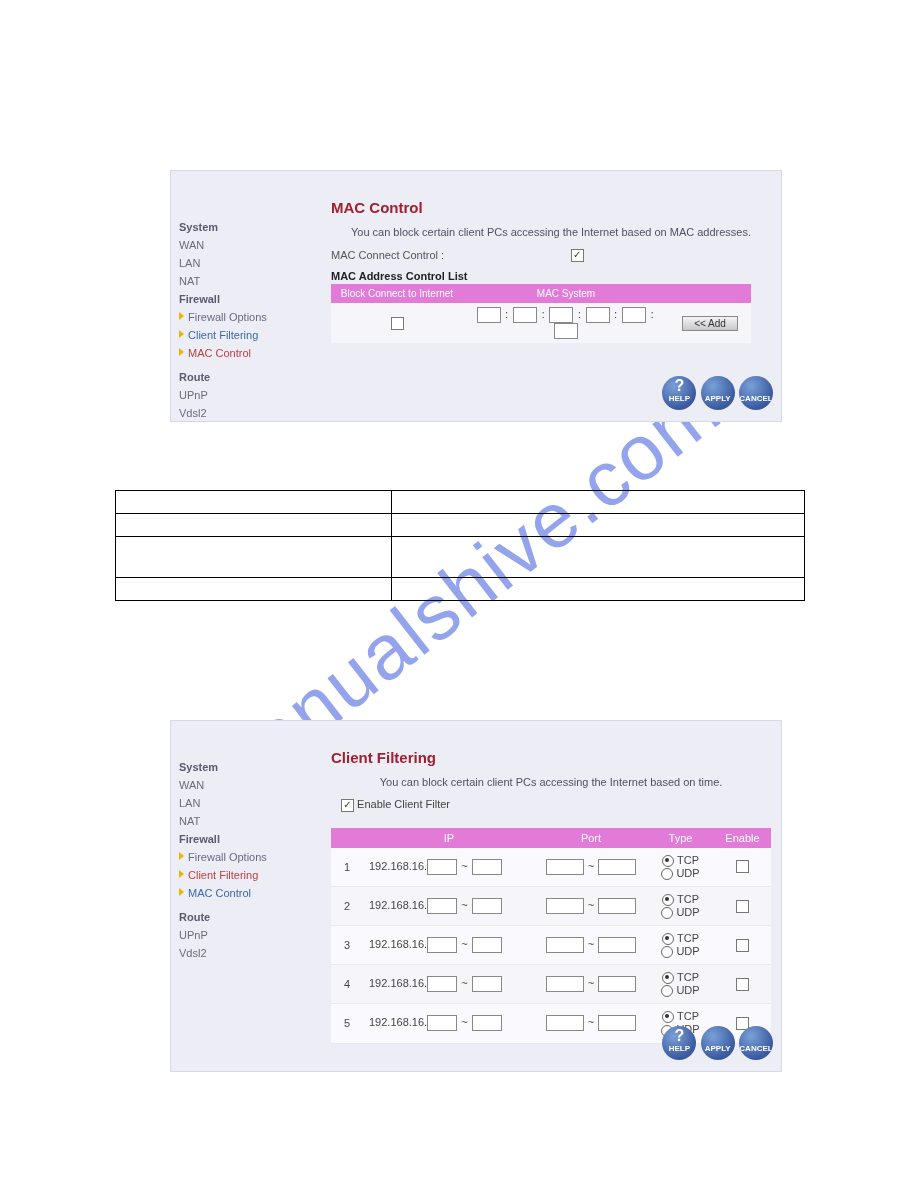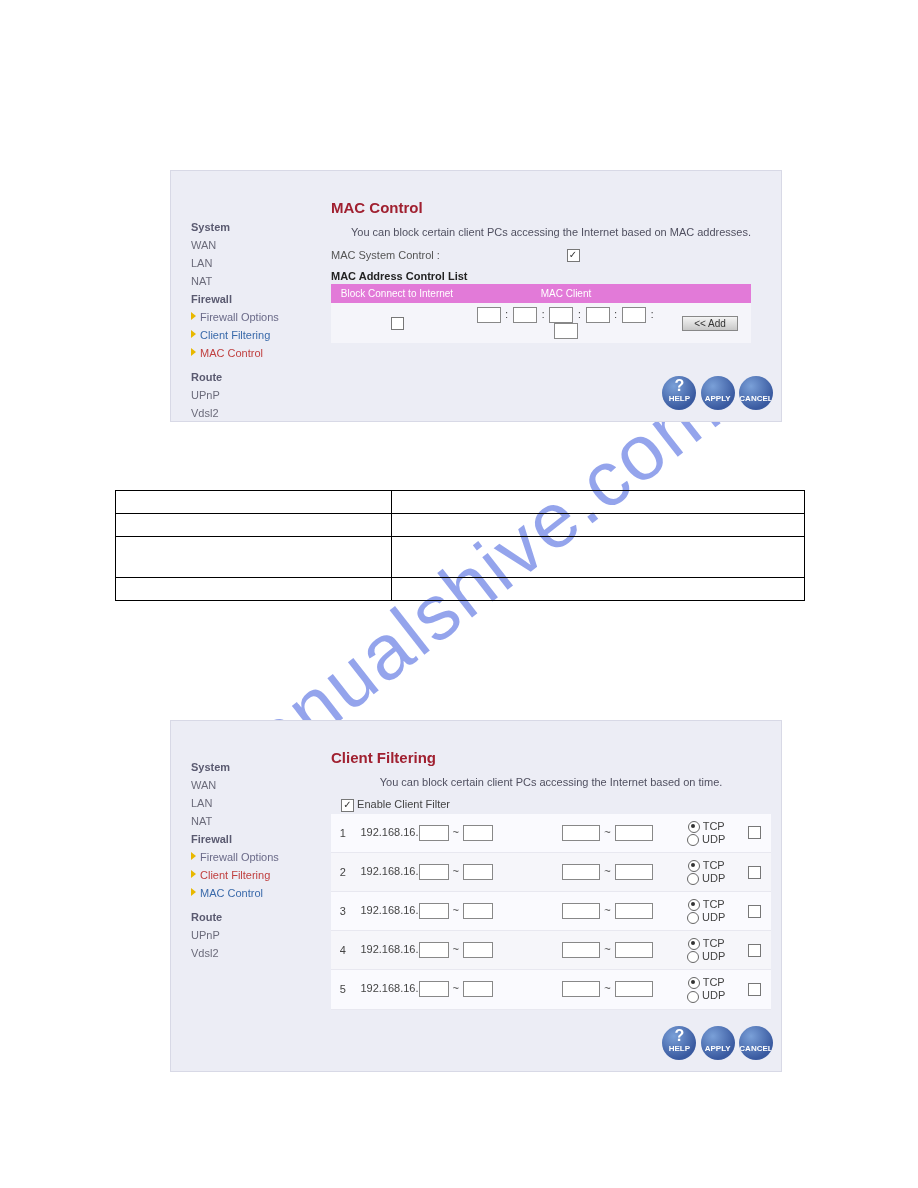--- a/index.html
+++ b/index.html
@@ -21,21 +21,21 @@
   .router-shot {
     position: absolute;
     background: #ecedf5;
     border: 1px solid #d8d9e6;
   }
   .shot-a { left: 170px; top: 170px; width: 610px; height: 250px; }
   .shot-b { left: 170px; top: 720px; width: 610px; height: 350px; }
 
   .nav {
     position: absolute;
-    left: 20px;
+    left: 8px;
     top: 48px;
     width: 130px;
     font-size: 11px;
     line-height: 16px;
     color: #6b6b7a;
   }
   .nav .item { margin-bottom: 2px; }
   .nav .bold { font-weight: bold; color: #5a5a70; }
   .nav .tree { color: #6a6a88; }
   .nav .tree.active { color: #c04040; }
@@ -123,21 +123,21 @@
 
   
   .mid-table {
     position: absolute;
     left: 115px; top: 490px;
     width: 690px;
     border-collapse: collapse;
   }
   .mid-table td { border: 1px solid #000; height: 20px; }
   .mid-table tr.tall td { height: 38px; }
-  .cf-enable { font-size: 11px; color: #444; margin: 6px 0 2px 10px; }
+  .cf-enable { font-size: 11px; color: #444; margin: 6px 0 16px 10px; }
   table.cf-table {
     width: 440px;
     border-collapse: collapse;
     font-size: 11px;
     color: #444;
   }
   table.cf-table th {
     background: #e27ad8;
     color: #fff;
     font-weight: normal;
@@ -230,30 +230,30 @@
       <div style="height:6px"></div>
       <div class="item bold">Route</div>
       <div class="item">UPnP</div>
       <div class="item">Vdsl2</div>
     </div>
 
     <div class="content">
       <h2 class="section-title">MAC Control</h2>
       <div class="desc">You can block certain client PCs accessing the Internet based on MAC addresses.</div>
       <div style="margin-bottom:8px;">
-        <span class="row-label">MAC System Control :</span>
+        <span class="row-label">MAC Connect Control :</span>
         <span style="display:inline-block;width:120px;"></span>
         <span class="cb checked"></span>
       </div>
       <div class="mac-subhead">MAC Address Control List</div>
       <table class="mac-table">
         <tbody>
             <tr>
           <th style="width:120px;">Block Connect to Internet</th>
-          <th>MAC Client</th>
+          <th>MAC System</th>
           <th style="width:70px;"></th>
         </tr>
         <tr>
           <td><span class="cb"></span></td>
           <td>
             <span class="mac-oct"></span>
             <span style="padding:0 2px;">:</span>
             <span class="mac-oct"></span>
             <span style="padding:0 2px;">:</span>
             <span class="mac-oct"></span>
@@ -317,20 +317,27 @@
     <div class="content">
       <h2 class="section-title">Client Filtering</h2>
       <div class="desc">You can block certain client PCs accessing the Internet based on time.</div>
       <div class="cf-enable">
         <span class="cb checked"></span>
         <span>Enable Client Filter</span>
       </div>
 
       <table class="cf-table">
         <tbody>
+            <tr>
+          <th style="width:20px;"></th>
+          <th>IP</th>
+          <th style="width:100px;">Port</th>
+          <th style="width:55px;">Type</th>
+          <th style="width:45px;">Enable</th>
+        </tr>
         <tr>
           <td>1</td>
           <td style="text-align:left;">
             <span>192.168.16.</span><span class="ipbox"></span><span class="tilde">~</span><span class="ipbox"></span>
           </td>
           <td><span class="portbox"></span><span class="tilde">~</span><span class="portbox"></span></td>
           <td>
             <span class="radiolbl"><span class="radio sel"></span><span>TCP</span></span>
             <span class="radiolbl"><span class="radio"></span><span>UDP</span></span>
           </td>

